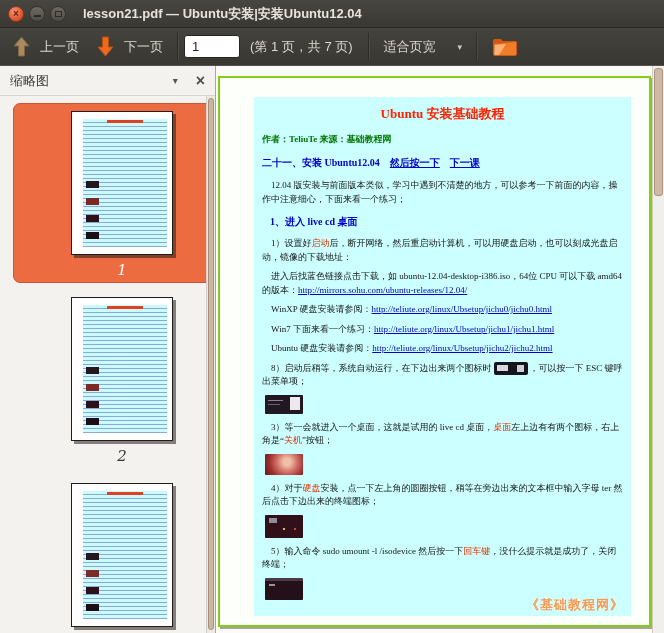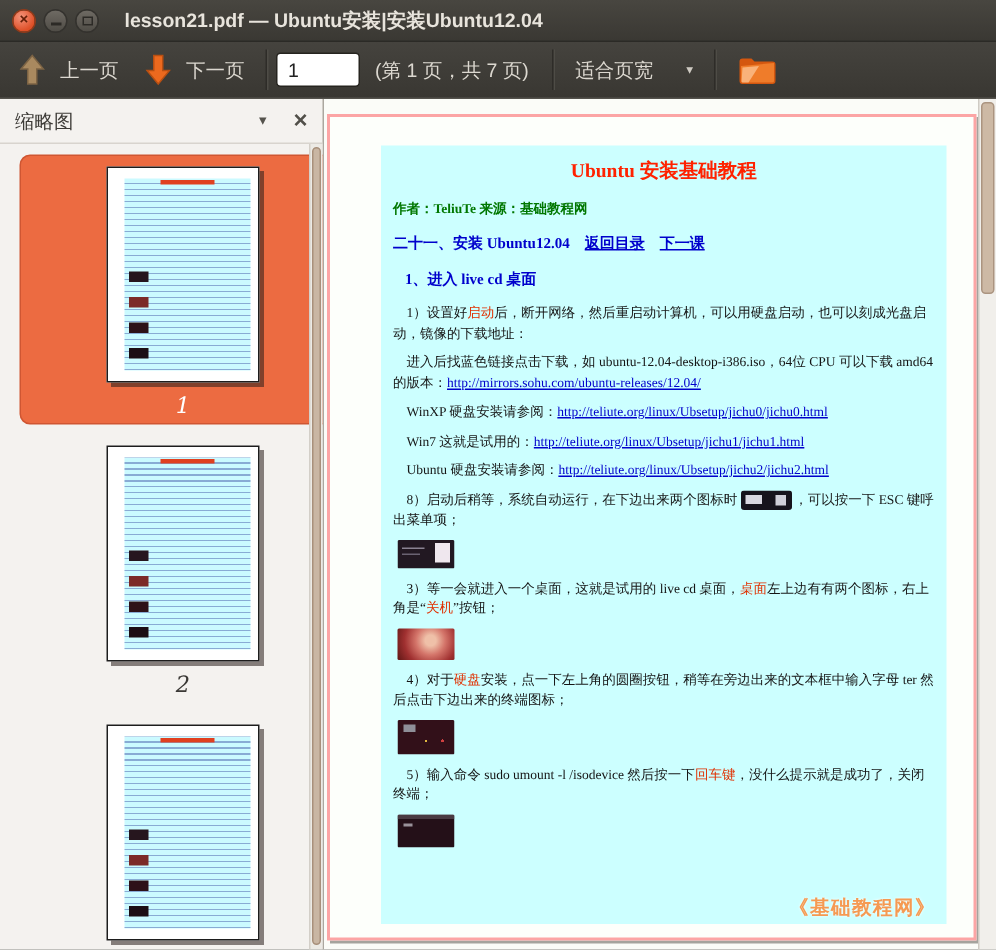--- a/index.html
+++ b/index.html
@@ -56,21 +56,21 @@
     font-size:15px; color:#3a3835; margin-top:6px; }
   .selected .thumb-label { color:#ffffff; }
   .sidebar-scrollbar { position:absolute; right:0; top:30px; bottom:0; width:9px;
     background:#eceae5; border-left:1px solid #d3cfc8; }
   .sb-thumb { position:absolute; top:2px; bottom:3px; left:1px; right:1px;
     background:#c9b6a3; border:1px solid #a8907b; border-radius:4px; }
 
   
   .viewer { flex:1; position:relative; background:#fbfcf8; }
   .pdf-page { position:absolute; left:2px; top:10px; right:13px; bottom:6px; background:#fdfffb;
-    border:2px solid #fca5a5; box-shadow:2px 2px 0 rgba(95,90,82,0.55); }
+    border:2px solid #84cc16; box-shadow:2px 2px 0 rgba(95,90,82,0.55); }
   .v-scrollbar { position:absolute; right:0; top:0; bottom:0; width:12px; background:#f1efeb;
     border-left:1px solid #cfcbc4; }
   .v-thumb { position:absolute; top:2px; height:128px; left:1px; right:1px;
     background:#cdb9a5; border:1px solid #ab9480; border-radius:3px; }
 
   
   .cyan { position:absolute; top:19px; left:34px; right:18px; bottom:9px; background:#ccffff;
     padding:5px 8px 2px; overflow:hidden; position:absolute;
     font-family:"Liberation Serif","DejaVu Serif",serif; font-size:9px; line-height:1.5; color:#151515; }
   .blk-title { text-align:center; color:#ff2200; font-size:13px; font-weight:bold; margin:2px 0 9px; }
@@ -191,26 +191,27 @@
       <div class="sidebar-scrollbar">
         <div class="sb-thumb"></div>
       </div>
     </div>
 
     <div class="viewer">
       <div class="pdf-page">
         <div class="cyan" id="doc-content">
             <div class="blk-title">Ubuntu 安装基础教程</div>
             <div class="blk-byline">作者：TeliuTe  来源：基础教程网</div>
-            <div class="blk-section"><span>二十一、安装 Ubuntu12.04</span><span>　</span><span class="seg-link">返回目录</span><span>　</span><span class="seg-link">下一课</span></div>
+            <div class="blk-section"><span>二十一、安装 Ubuntu12.04</span><span>　</span><span class="seg-link">然后按一下</span><span>　</span><span class="seg-link">下一课</span></div>
+            <div class="blk-para"><span>　12.04 版安装与前面版本类似，学习中遇到不清楚的地方，可以参考一下前面的内容，操作中注意细心，下面来看一个练习；</span></div>
             <div class="blk-subhead">1、进入 live cd 桌面</div>
             <div class="blk-para"><span>　1）设置好</span><span class="seg-red">启动</span><span>后，断开网络，然后重启动计算机，可以用硬盘启动，也可以刻成光盘启动，镜像的下载地址：</span></div>
             <div class="blk-para"><span>　进入后找蓝色链接点击下载，如 ubuntu-12.04-desktop-i386.iso，64位 CPU 可以下载 amd64 的版本：</span><span class="seg-link">http://mirrors.sohu.com/ubuntu-releases/12.04/</span></div>
             <div class="blk-para"><span>　WinXP 硬盘安装请参阅：</span><span class="seg-link">http://teliute.org/linux/Ubsetup/jichu0/jichu0.html</span></div>
-            <div class="blk-para"><span>　Win7 这就是试用的：</span><span class="seg-link">http://teliute.org/linux/Ubsetup/jichu1/jichu1.html</span></div>
+            <div class="blk-para"><span>　Win7 下面来看一个练习：</span><span class="seg-link">http://teliute.org/linux/Ubsetup/jichu1/jichu1.html</span></div>
             <div class="blk-para"><span>　Ubuntu 硬盘安装请参阅：</span><span class="seg-link">http://teliute.org/linux/Ubsetup/jichu2/jichu2.html</span></div>
             <div class="blk-para"><span>　8）启动后稍等，系统自动运行，在下边出来两个图标时</span><span class="inline-img boot-icons-image"></span><span>，可以按一下 ESC 键呼出菜单项；</span></div>
             <div class="doc-img boot-menu-screenshot"></div>
             <div class="blk-para"><span>　3）等一会就进入一个桌面，这就是试用的 live cd 桌面，</span><span class="seg-red">桌面</span><span>左上边有有两个图标，右上角是“</span><span class="seg-red">关机</span><span>”按钮；</span></div>
             <div class="doc-img live-desktop-screenshot"></div>
             <div class="blk-para"><span>　4）对于</span><span class="seg-red">硬盘</span><span>安装，点一下左上角的圆圈按钮，稍等在旁边出来的文本框中输入字母 ter 然后点击下边出来的终端图标；</span></div>
             <div class="doc-img terminal-screenshot"></div>
             <div class="blk-para"><span>　5）输入命令 sudo umount -l /isodevice 然后按一下</span><span class="seg-red">回车键</span><span>，没什么提示就是成功了，关闭终端；</span></div>
             <div class="doc-img closed-terminal-screenshot"></div>
             <div class="blk-watermark">《基础教程网》</div>

